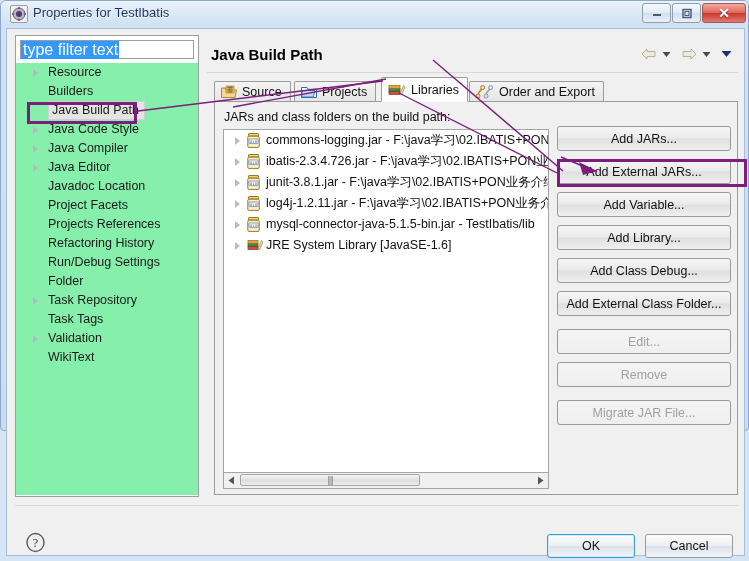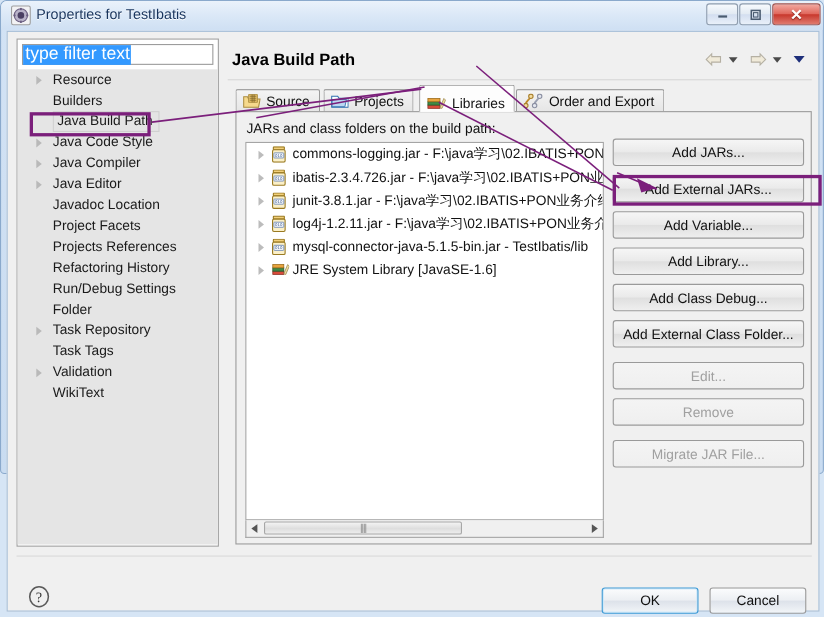--- a/index.html
+++ b/index.html
@@ -69,21 +69,21 @@
     width: 174px; height: 19px;
     border: 1px solid #9c9c9c; background:#fff;
     font-size: 16px; color: #000;
     line-height: 17px;
   }
   #filter-input .sel {
     background: #3399ff; color: #fff; padding: 0 1px 1px 2px;
   }
   #tree {
     position: absolute; left: 0; top: 27px; width: 182px; height: 432px;
-    background: #e5e5e5; overflow: hidden;
+    background: #86efac; overflow: hidden;
   }
   .tree-item {
     position: relative; height: 19px; line-height: 19px;
     font-size: 12.5px; color: #1a1a1a; white-space: nowrap;
     padding-left: 32px;
   }
   .tree-item .arrow {
     position: absolute; left: 17px; top: 6px;
     width: 0; height: 0;
     border-left: 5px solid #b9b9b9;
@@ -325,21 +325,21 @@
           </div>
           <div class="tab" style="left: 80px;">
             <span style="display: flex;">
               <svg width="16" height="14" viewBox="0 0 16 14">
                 <path d="M0.5 2.5 L6 2.5 L7.2 4.3 L15.5 4.3 L15.5 12.5 L0.5 12.5 Z" fill="#fff" stroke="#2f6fae"></path>
                 <path d="M1 5.5 L14 5.5 L12.5 12 L0.8 12 Z" fill="#bcd9f2" stroke="#2f6fae" stroke-width="0.8"></path>
               </svg>
             </span>
             <span>Projects</span>
           </div>
-          <div class="tab active" style="left: 167px; align-items: flex-end;">
+          <div class="tab active" style="left: 167px;">
             <span style="display: flex;">
               <svg width="18" height="14" viewBox="0 0 18 14">
                 <rect x="1" y="8.5" width="11" height="3" fill="#d94b3a" stroke="#8e2e22" stroke-width="0.7"></rect>
                 <rect x="1" y="5.5" width="11" height="3" fill="#3f8a47" stroke="#265a2b" stroke-width="0.7"></rect>
                 <rect x="1" y="2.5" width="11" height="3" fill="#e8a33d" stroke="#9a6a18" stroke-width="0.7"></rect>
                 <path d="M12 11 L15.5 2.5 L17 4 L13.8 11.5 Z" fill="#f1dfa0" stroke="#9a8750" stroke-width="0.7"></path>
               </svg>
             </span>
             <span>Libraries</span>
           </div>

